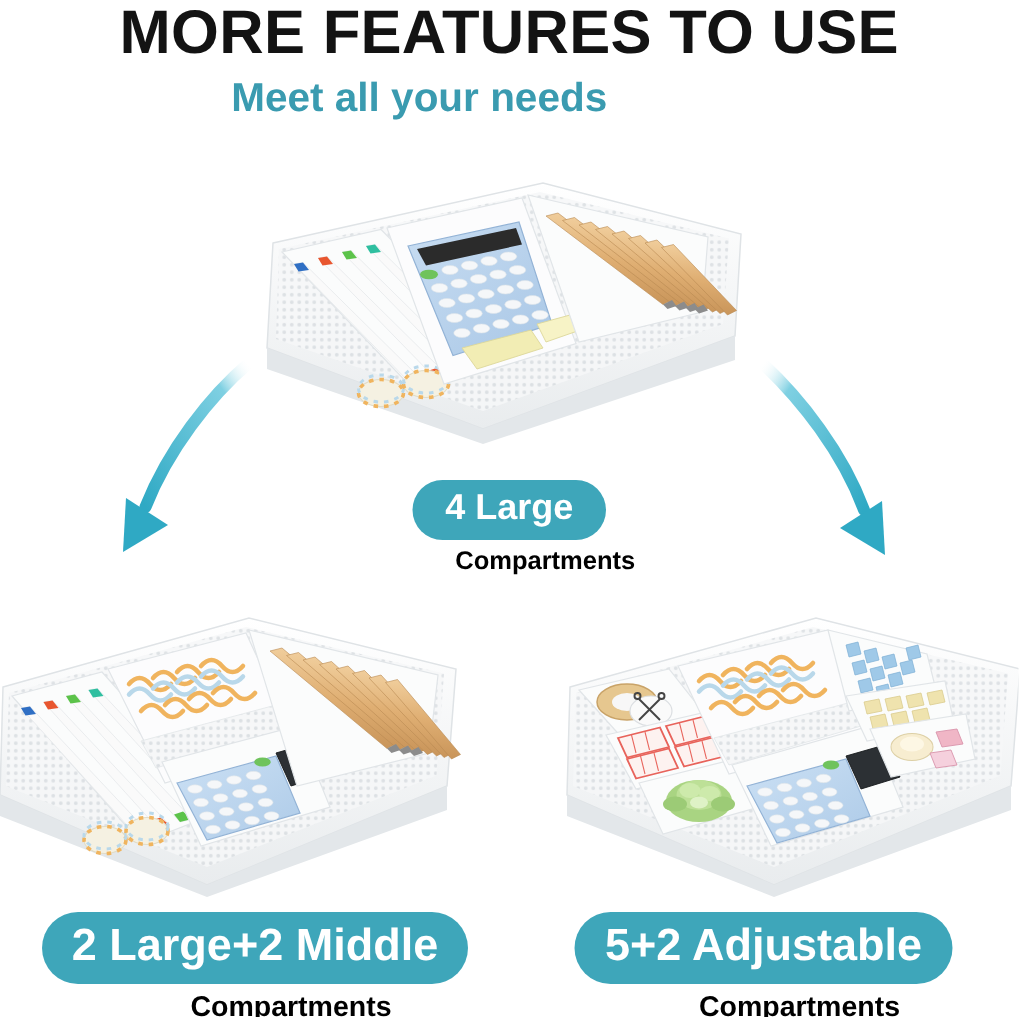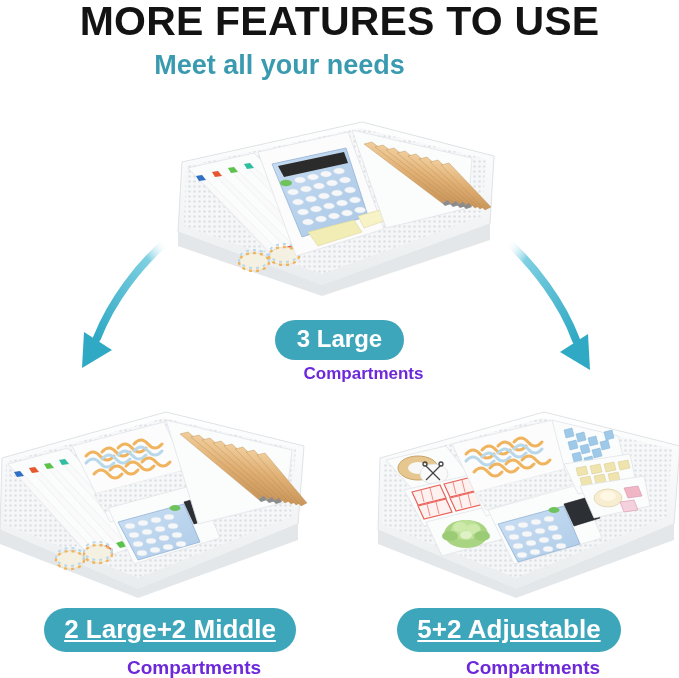--- a/index.html
+++ b/index.html
@@ -32,24 +32,24 @@
   .pill {
     display: inline-block;
     background: #3ea6ba;
     color: #ffffff;
     border-radius: 999px;
     font-weight: 700;
     white-space: nowrap;
     line-height: 1;
   }
   .pill-main { font-size: 24px; padding: 7px 22px 9px 22px; }
-  .pill-big  { font-size: 26px; padding: 8px 20px 10px 20px; text-decoration: underline; }
+  .pill-big  { font-size: 30px; padding: 8px 20px 10px 20px; }
   .caption {
     margin-top: 4px;
-    color: #6d28d9;
+    color: #000000;
     font-weight: 700;
     font-size: 17px;
     margin-left: 48px;
   }
   .caption-big { font-size: 19px; margin-top: 5px; }
 
   #badge-top    { top: 320px; left: 0; width: 679px; }
   #badge-left   { top: 608px; left: 0; width: 340px; }
   #badge-right  { top: 608px; left: 339px; width: 340px; }
 
@@ -220,21 +220,21 @@
           <stop offset="22%" stop-color="#7fd0e2"></stop>
           <stop offset="100%" stop-color="#2fa9c4"></stop>
         </linearGradient>
       </defs>
       <path d="M 68 4 C 94 28 122 64 136 102" stroke="url(#arrRg)" stroke-width="8" fill="none" stroke-linecap="round"></path>
       <path d="M 150 132 L 148 96 L 120 114 Z" fill="#2fa9c4"></path>
     </svg>
   </div>
 
   <div class="badge-group" id="badge-top">
-    <div class="pill pill-main">3 Large</div>
+    <div class="pill pill-main">4 Large</div>
     <div class="caption">Compartments</div>
   </div>
 
   <div class="tray" id="tray-bottom-left">
     <svg viewBox="0 0 318 205" xmlns="http://www.w3.org/2000/svg">
       <defs>
         <pattern id="meshB" width="5" height="5" patternUnits="userSpaceOnUse">
           <rect width="5" height="5" fill="#f6f7f8"></rect>
           <circle cx="2.5" cy="2.5" r="1.25" fill="#d9dde1"></circle>
         </pattern>

